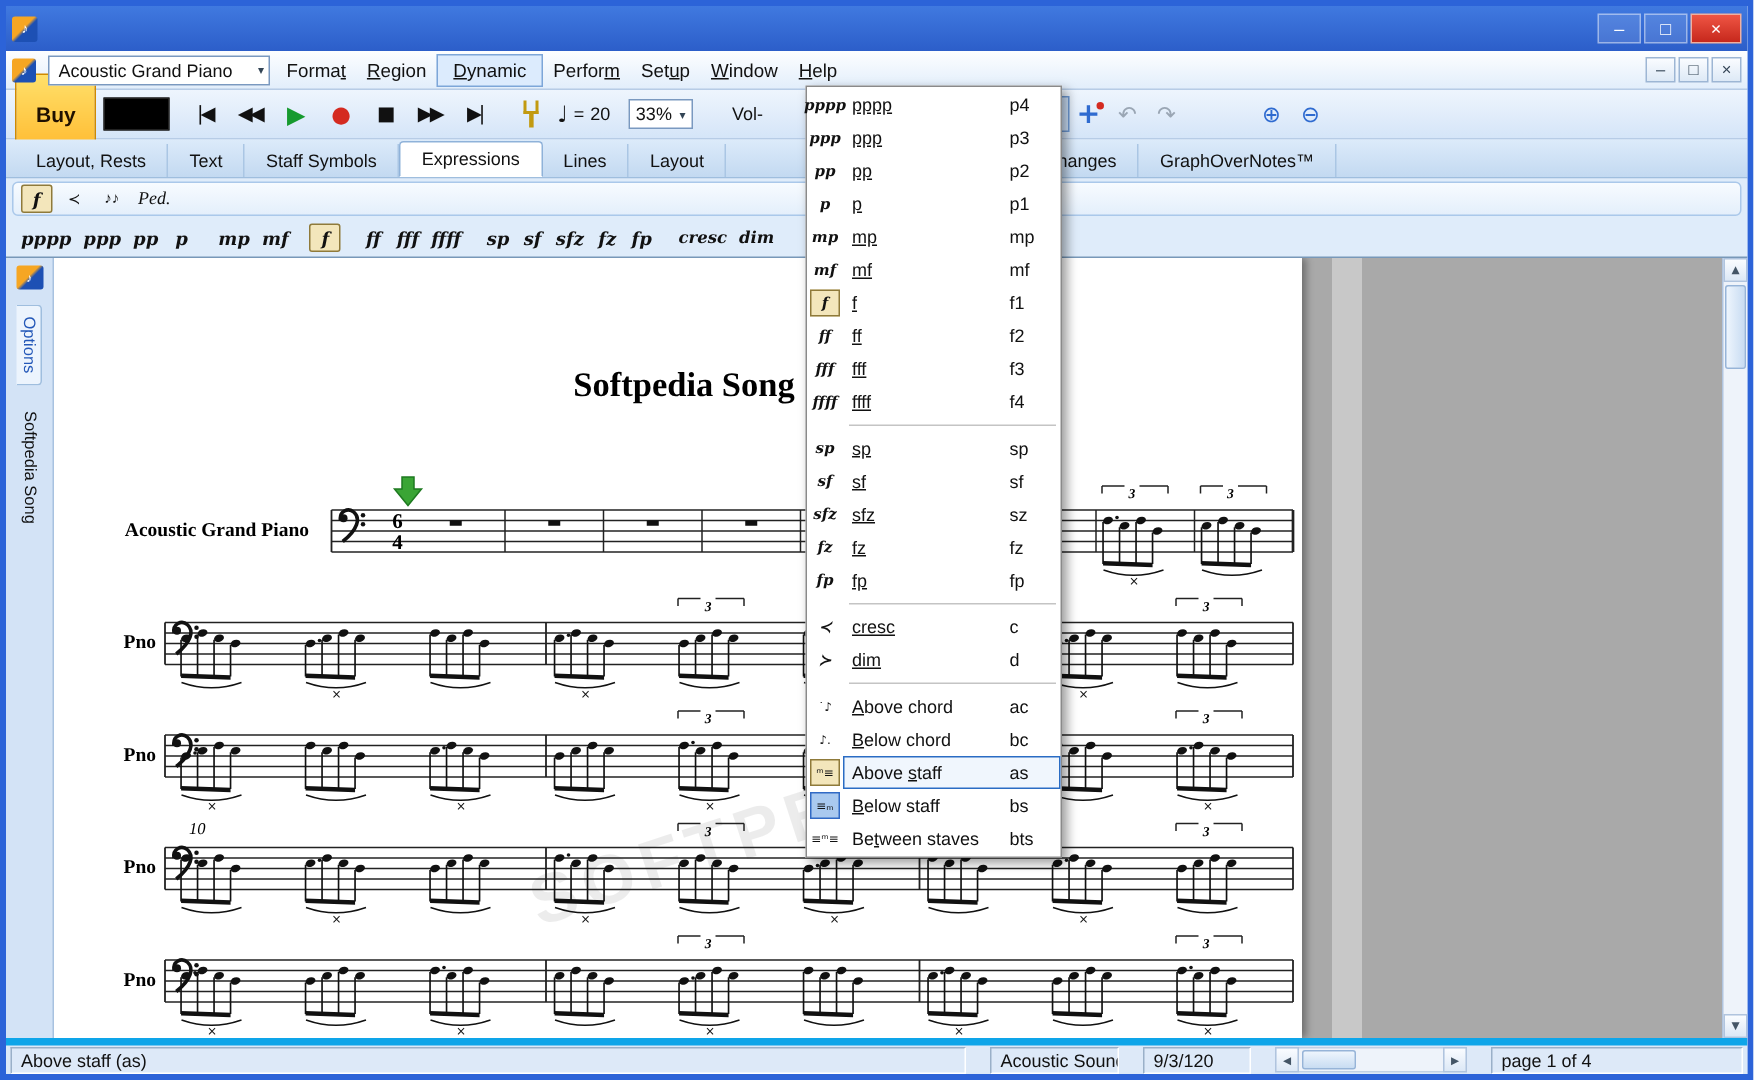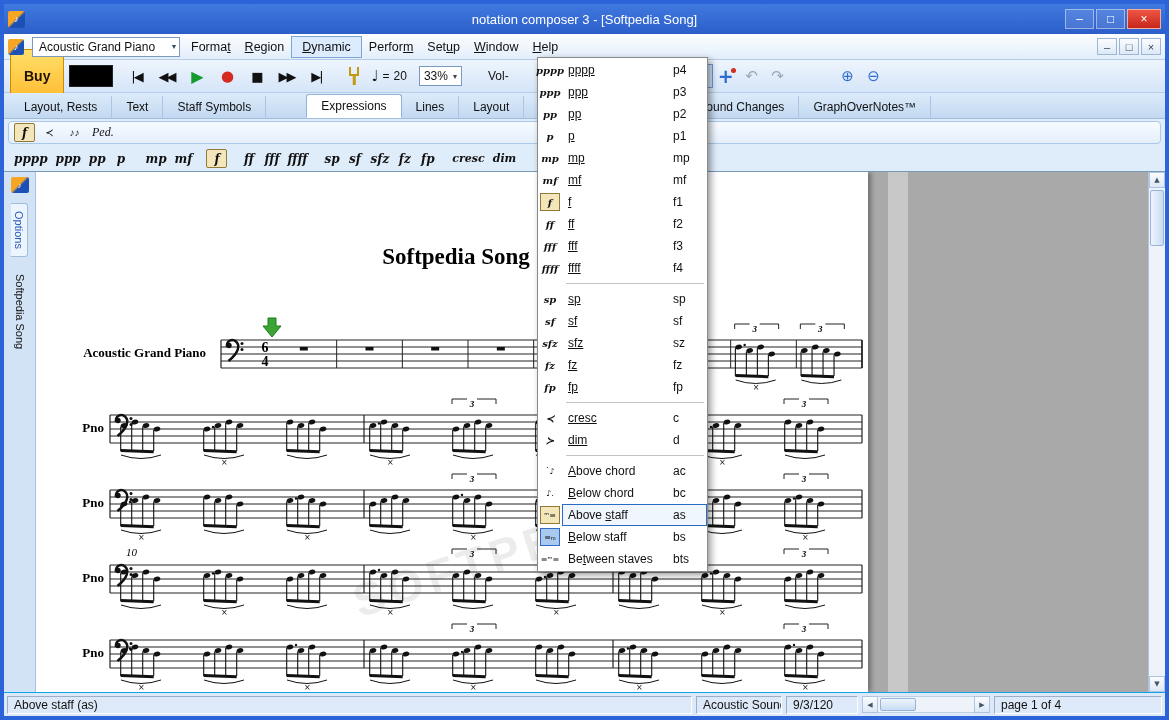--- a/index.html
+++ b/index.html
@@ -60,21 +60,21 @@
   .rbtn.big{font-size:19px;font-weight:bold;}
   .rbtn.blue{color:#2f6bd0;}
   .rbtn.dis{color:#9aa6b4;}
   .rbtn.selblue{background:#cfe3fb;border:1px solid #6f9bd6;}
   .rbtn.reddot::after{content:"";position:absolute;right:3px;top:4px;width:5px;height:5px;border-radius:50%;background:#d42a20;}
   .rbtn.gapL{margin-left:44px;}
   
   .tabrow{height:26px;background:linear-gradient(#dcebfa,#c3d9f1);display:flex;align-items:flex-end;
     padding:2px 6px 0;border-bottom:1px solid #9fbede;flex:0 0 auto;}
   .tab{padding:4px 14px;font-size:12px;border-right:1px solid #aac6e4;white-space:nowrap;}
-  .tab.active{background:#fff;border:1px solid #8fb2d9;border-bottom:1px solid #fff;border-radius:3px 3px 0 0;margin-left:40px;}
+  .tab.active{background:#fff;border:1px solid #8fb2d9;border-bottom:1px solid #fff;border-radius:3px 3px 0 0;}
   .tab.partial{flex:0 0 160px;text-align:right;overflow:hidden;}
   
   .palette2{height:27px;display:flex;align-items:center;background:#dfecfa;padding:1px 4px;flex:0 0 auto;}
   .panel{flex:1;height:23px;border:1px solid #aac8ea;border-radius:4px;background:linear-gradient(#f7fbff,#e4effb);
     display:flex;align-items:center;padding:0 5px;gap:4px;}
   .pbtn{min-width:21px;height:19px;display:inline-flex;align-items:center;justify-content:center;
     font-size:12px;border:1px solid transparent;border-radius:2px;padding:0 2px;}
   .dyn{font-family:"DejaVu Serif",serif;font-style:italic;font-weight:bold;font-size:12px;}
   .word{font-size:11px;}
   .icbtn{font-size:8px;font-family:"DejaVu Sans",sans-serif;}
@@ -96,22 +96,22 @@
   .scorearea{flex:1;position:relative;background:#a9a9a9;overflow:hidden;}
   .page{position:absolute;left:0;top:0;width:832px;height:100%;background:#fff;box-shadow:3px 0 5px rgba(0,0,0,.35);}
   .strip{position:absolute;left:852px;top:0;width:20px;height:100%;background:#c8c8c8;}
   .vscroll{width:17px;background:#eef3fa;border-left:1px solid #b0c4de;display:flex;flex-direction:column;flex:0 0 auto;}
   .sbtn{height:16px;display:flex;align-items:center;justify-content:center;font-size:7px;color:#456;
     background:linear-gradient(#fafcff,#dce8f6);border:1px solid #b0c4de;font-family:"DejaVu Sans",sans-serif;}
   .vs-track{flex:1;position:relative;}
   .vs-thumb{position:absolute;top:2px;left:1px;right:1px;height:56px;background:linear-gradient(90deg,#eef5fd,#c8dcf2);
     border:1px solid #96b4d8;border-radius:2px;}
   
-  .statusbar{height:24px;background:#dde9f8;border-top:1px solid #0ea5e9;display:flex;align-items:center;
-    padding:2px 3px;gap:4px;font-size:12px;flex:0 0 auto;text-align:right;}
+  .statusbar{height:24px;background:#dde9f8;border-top:5px solid #0ea5e9;display:flex;align-items:center;
+    padding:2px 3px;gap:16px;font-size:12px;flex:0 0 auto;text-align:right;}
   .cell{height:18px;border:1px solid;border-color:#9ab0c8 #fff #fff #9ab0c8;padding:0 6px;
     display:flex;align-items:center;white-space:nowrap;overflow:hidden;}
   .cell.mode{flex:1;}
   .cell.instr{width:86px;}
   .cell.pos{width:72px;}
   .cell.pagec{width:168px;}
   .hscroll{width:128px;height:17px;display:flex;}
   .hs-track{flex:1;position:relative;border-top:1px solid #c0d0e4;border-bottom:1px solid #c0d0e4;background:#eef3fa;}
   .hs-thumb{position:absolute;left:2px;top:1px;bottom:1px;width:36px;background:linear-gradient(#eef5fd,#c8dcf2);
     border:1px solid #96b4d8;border-radius:2px;}
@@ -144,21 +144,20 @@
 </style>
 </head>
 <body>
 
 <div class="window">
 
   <div class="titlebar">
     <span class="logo">
         <span>♪</span>
       </span>
-    <span class="title">notation composer 3 - [Softpedia Song]</span>
     <span class="win-controls">
       <span class="wbtn">–</span>
       <span class="wbtn">□</span>
       <span class="wbtn close">×</span>
     </span>
   </div>
 
   <div class="menubar">
     <span class="logo" style="width:16px;height:16px;margin-right:4px;">
         <span>♪</span>

